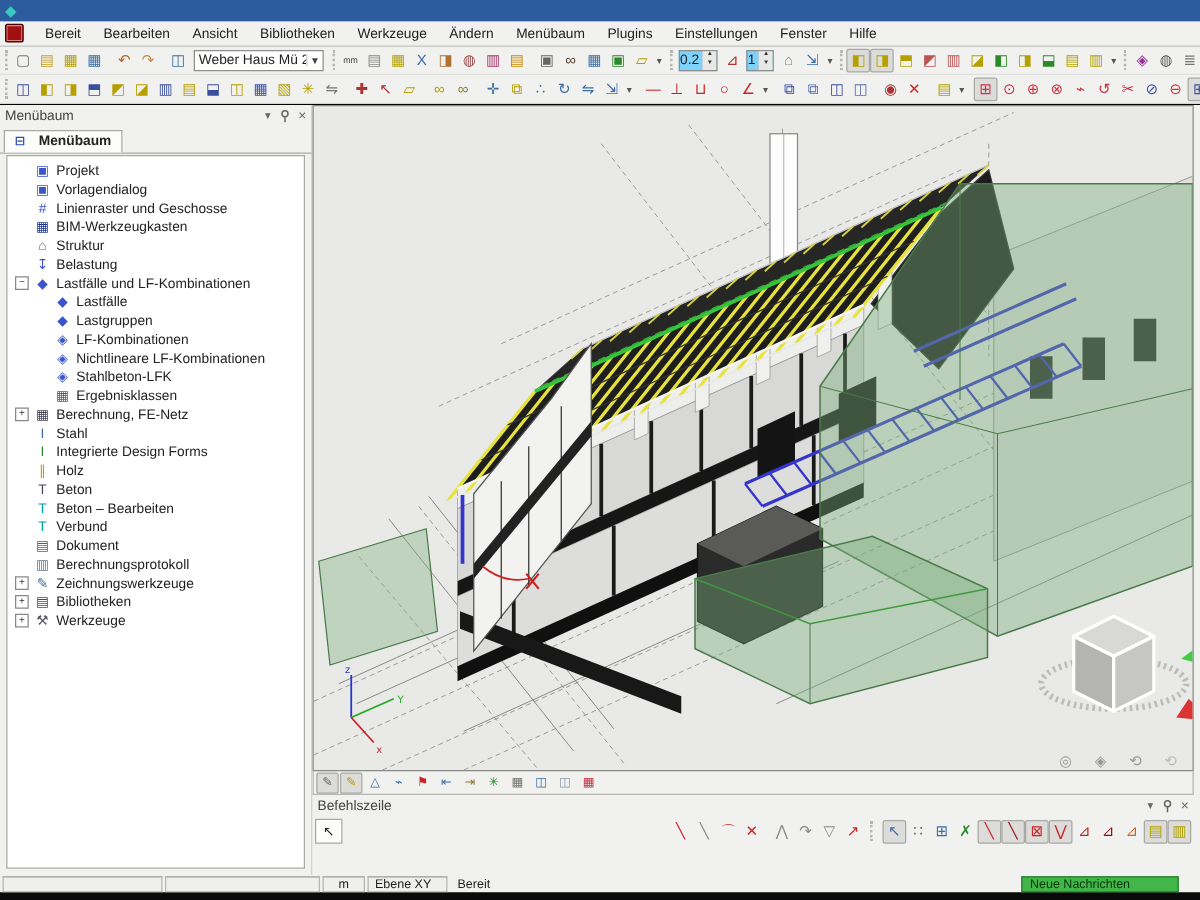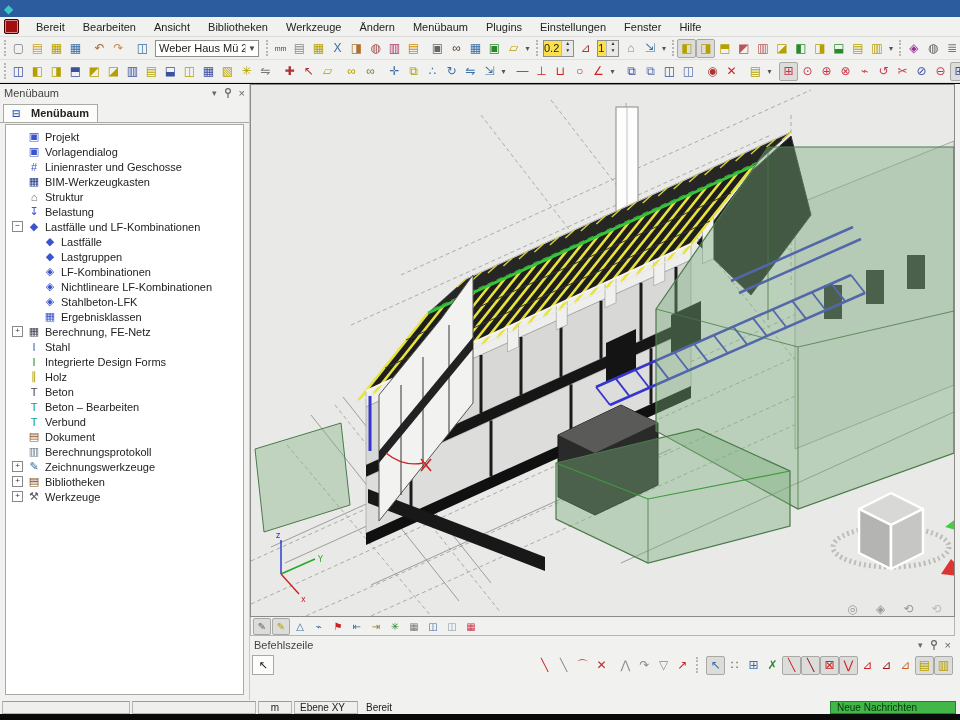--- a/index.html
+++ b/index.html
@@ -21,21 +21,21 @@
   .icons{display:flex;align-items:center;}
   .tbi{width:17px;height:17px;display:flex;align-items:center;justify-content:center;
     font-size:12px;line-height:17px;border:1px solid transparent;border-radius:2px;cursor:default;}
   .tbi.pressed{background:#dcdcda;border-color:#a8a8a4;}
   .sep{width:1px;height:14px;margin:0 2px;}
   .dd{width:9px;height:17px;font-size:8px;color:#555;display:flex;align-items:center;justify-content:center;}
   .combo{width:104px;height:17px;background:#fff;border:1px solid #8d8d8a;display:flex;align-items:center;
     margin:0 3px;box-sizing:border-box;}
   .combo .cv{flex:1;padding:0 3px;white-space:nowrap;overflow:hidden;}
   .combo .ca{width:12px;text-align:center;font-size:8px;color:#444;border-left:1px solid #ccc;}
-  .spin{width:40px;height:17px;background:#fde047;border:1px solid #8d8d8a;display:flex;margin:0 2px;box-sizing:border-box;}
+  .spin{width:40px;height:17px;background:#7dd3fc;border:1px solid #8d8d8a;display:flex;margin:0 2px;box-sizing:border-box;}
   .spin .sv{flex:1;text-align:right;padding:1px 2px 0 0;}
   .spin .sb{width:11px;display:flex;flex-direction:column;border-left:1px solid #bbb;}
   .spin .sb span{flex:1;font-size:5px;line-height:5px;text-align:center;color:#333;background:#e8e8e6;}
   
   .main{position:absolute;left:0;top:84px;width:960px;height:616px;background:#f1f1ef;display:flex;}
   .lpanel{width:250px;height:616px;background:#f1f1ef;border-right:1px solid #c8c8c4;box-sizing:border-box;position:relative;}
   .phead{height:17px;display:flex;align-items:center;padding:0 4px;color:#444;}
   .phead .pt{flex:1;}
   .phead .pc{display:flex;gap:7px;color:#666;font-size:9px;align-items:center;}
   .tabstrip{height:21px;display:flex;align-items:flex-end;padding-left:3px;border-bottom:1px solid #a9a9a5;}
@@ -62,21 +62,21 @@
   .cmdtools .spacer{flex:1;}
   .cmdinput{margin:0 3px;height:16px;background:#fff;border:1px solid #7e7e7a;display:flex;align-items:center;
     padding-left:4px;}
   
   .statusbar{position:absolute;left:0;top:700px;width:960px;height:14px;background:#f1f1ef;display:flex;
     align-items:stretch;font-size:10px;}
   .seg{border:1px solid #b5b5b1;border-top-color:#9a9a96;background:#efefed;margin:1px 0 0 2px;
     display:flex;align-items:center;padding:0 5px;box-sizing:border-box;}
   .seg.flex{flex:1;border-color:transparent;background:none;}
   .greenbtn{background:#43b64a;border:1px solid #2a7a30;color:#06380a;display:flex;align-items:center;
-    padding:0 6px;margin:1px 4px 0 2px;white-space:nowrap;overflow:hidden;}
+    padding:0 6px;margin:1px 17px 0 2px;white-space:nowrap;overflow:hidden;}
   .blackstrip{position:absolute;left:0;top:714px;width:960px;height:6px;background:#0a0a0a;}
   svg text{font-family:"DejaVu Sans",sans-serif;}
 </style>
 </head>
 <body>
 
 <div class="titlebar">
   <span class="logo">◆</span>
 </div>
 

